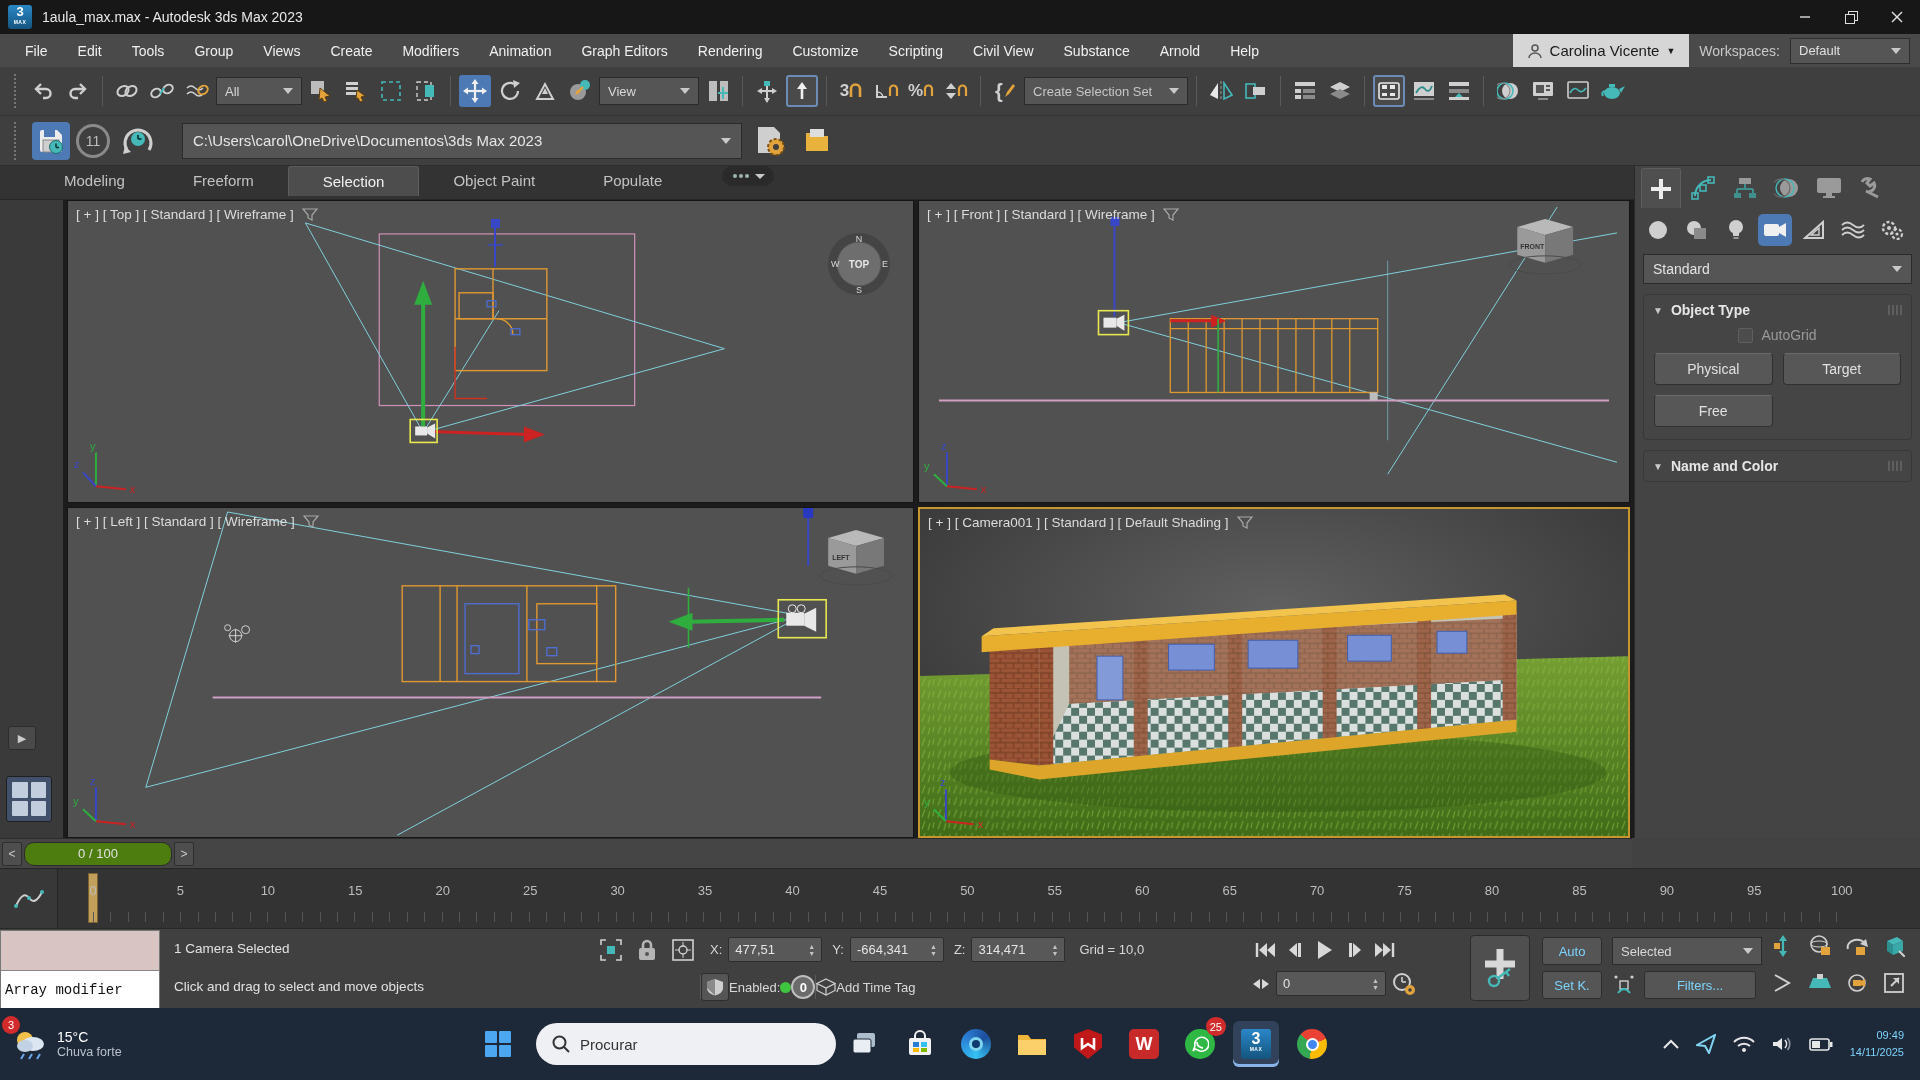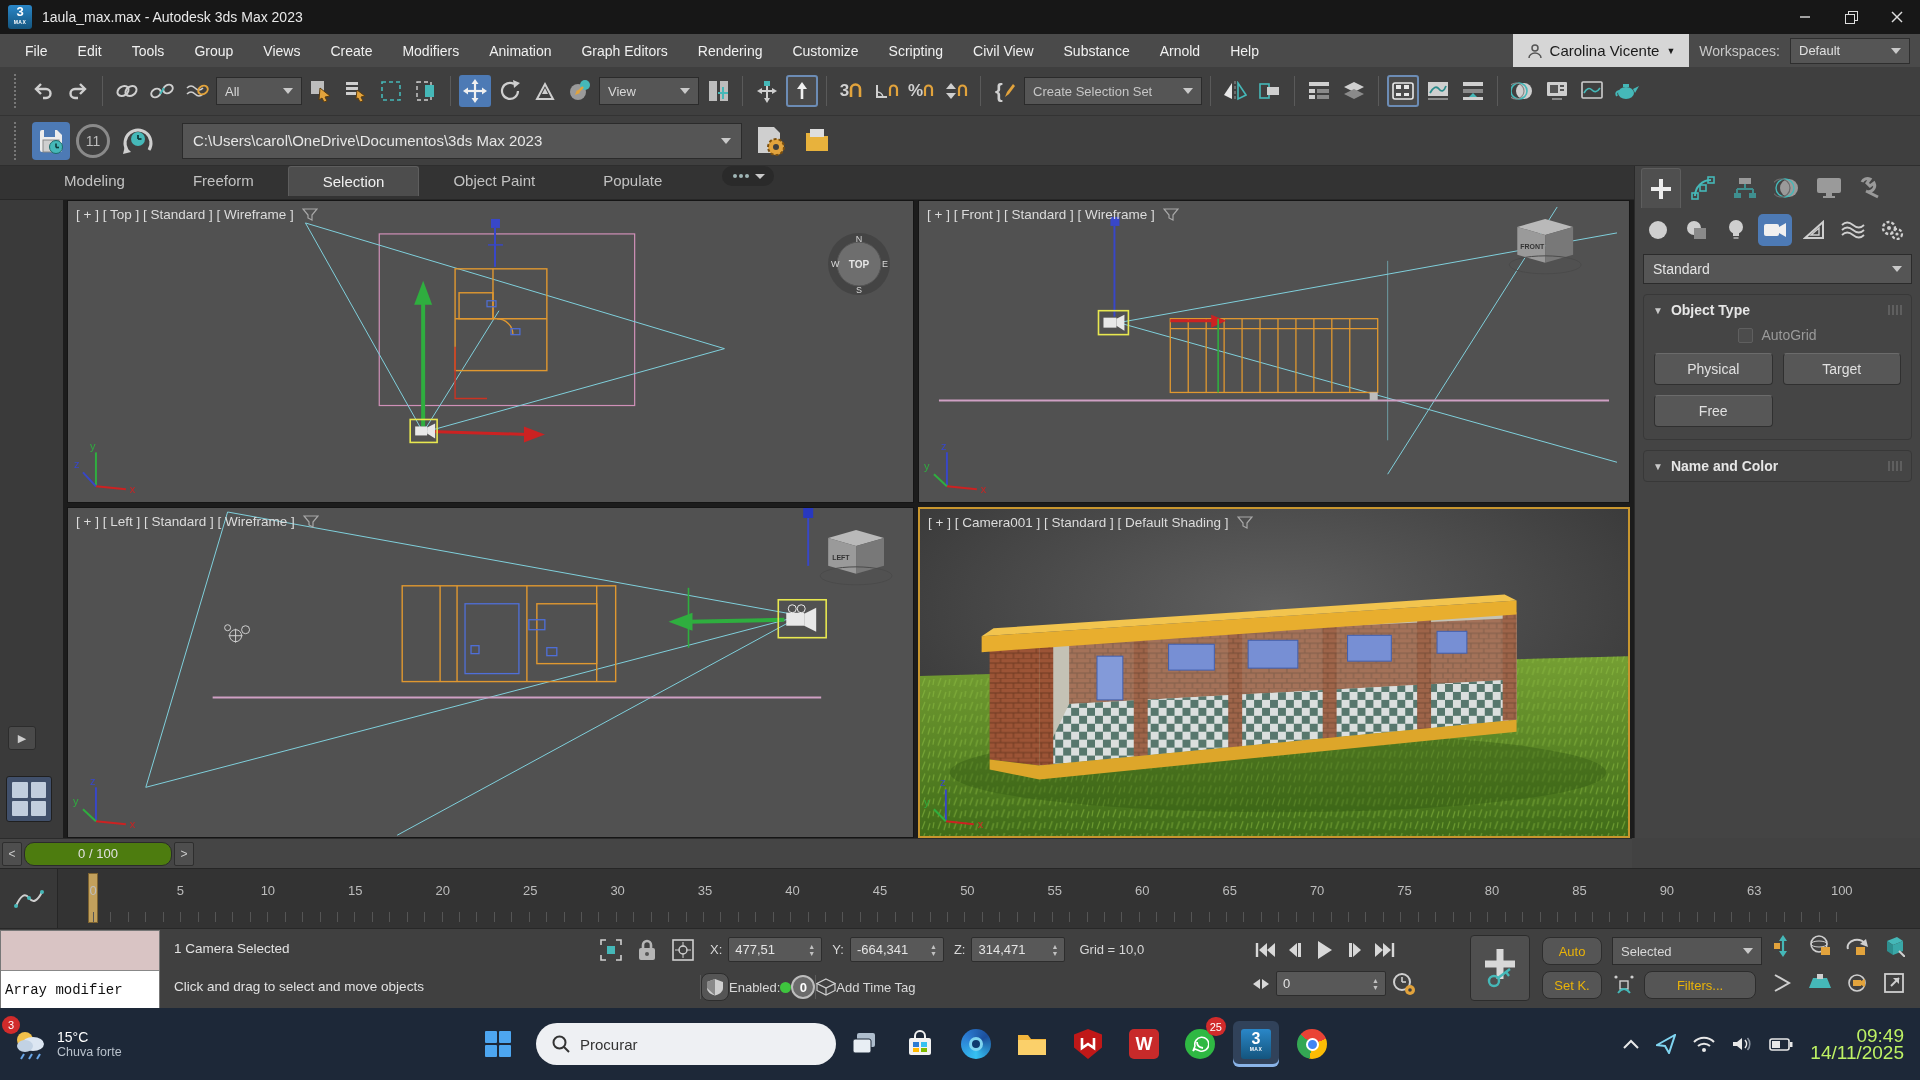--- a/index.html
+++ b/index.html
@@ -95,40 +95,40 @@
   .statusbar { left:0; top:928px; width:1920px; height:80px; background:#404040; border-top:1px solid #282828; }
   .listener { position:absolute; left:0; top:1px; width:160px; height:78px; border:1px solid #777; }
   .listenpink { height:40px; background:#d9c4c4; border-bottom:1px solid #888; }
   .listenwhite { height:37px; background:#fff; color:#101010; font-family:"Liberation Mono", monospace; font-size:14px; display:flex; align-items:center; padding-left:4px; }
   .statustext1 { position:absolute; left:174px; top:12px; font-size:13.5px; color:#e2e2e2; }
   .statustext2 { position:absolute; left:174px; top:50px; font-size:13.5px; color:#e2e2e2; }
   .miniic { width:26px; height:26px; display:flex; align-items:center; justify-content:center; border-radius:3px; }
   .coordfield { width:94px; height:25px; background:#585858; border:1px solid #2d2d2d; border-radius:2px; color:#e4e4e4; display:flex; align-items:center; padding:0 6px; }
   .spin { display:flex; flex-direction:column; font-size:7px; line-height:7px; color:#c2c2c2; margin-left:auto; }
   .coordlbl { color:#d8d8d8; margin:0 6px 0 10px; }
-  .sbbtn { background:#555; border:1px solid #2d2d2d; border-radius:8px; color:#eab308; display:flex; align-items:center; justify-content:center; }
+  .sbbtn { background:#555; border:1px solid #2d2d2d; border-radius:3px; color:#7dd3fc; display:flex; align-items:center; justify-content:center; }
   .greendot { width:11px; height:11px; border-radius:50%; background:#3ec43e; }
   .mutebtn { width:24px; height:24px; border-radius:50%; background:#6b6b6b; border:2px solid #bdbdbd; color:#fff; font-weight:bold; font-size:13px; display:flex; align-items:center; justify-content:center; }
   .bigkey { position:absolute; left:1470px; top:6px; width:60px; height:66px; background:#4f4f4f; border:1px solid #2c2c2c; border-radius:4px; display:flex; align-items:center; justify-content:center; }
 
   
   .taskbar { left:0; top:1008px; width:1920px; height:72px; background:#1d2838; display:flex; align-items:center; }
   .weather { display:flex; align-items:center; gap:9px; padding-left:12px; width:220px; position:relative; }
   .wbadge { position:absolute; left:2px; top:-12px; width:18px; height:18px; background:#d12b2b; color:#fff; border-radius:50%; font-size:11px; display:flex; align-items:center; justify-content:center; }
   .wtemp { color:#fff; font-size:14px; }
   .wcond { color:#b9c2cc; font-size:12.5px; }
   .searchpill { width:300px; height:42px; background:#eef0f3; border-radius:21px; display:flex; align-items:center; gap:10px; padding:0 16px; margin-left:10px; }
   .searchpill input { border:none; outline:none; background:transparent; font-size:15px; color:#222; width:200px; font-family:"Liberation Sans", sans-serif; }
   .searchpill input::placeholder { color:#333; }
   .tile { width:46px; height:46px; border-radius:6px; display:flex; align-items:center; justify-content:center; margin:0 5px; position:relative; }
   .tile.activeapp { background:#31425a; box-shadow:inset 0 -3px 0 #8ab4e8; }
   .abadge { position:absolute; right:-3px; top:-4px; min-width:19px; height:19px; padding:0 4px; background:#d12b2b; border-radius:10px; color:#fff; font-size:11px; display:flex; align-items:center; justify-content:center; }
   .sq { border-radius:5px; display:flex; align-items:center; justify-content:center; color:#fff; font-weight:bold; }
   .tray { margin-left:auto; display:flex; align-items:center; gap:17px; padding-right:16px; }
-  .clockblk { text-align:right; color:#bef264; font-size:19px; line-height:17px; }
+  .clockblk { text-align:right; color:#7dd3fc; font-size:11px; line-height:17px; }
 </style>
 </head>
 <body>
 
 <div class="screen">
 
   <div class="abs titlebar">
     <div class="appbadge">
       <span>3</span>
         <small>MAX</small>
@@ -350,21 +350,21 @@
           <path d="M2 12 V5 a3.5 3.5 0 0 1 7 0 V12" fill="none" stroke="#e2a33c" stroke-width="2.2"></path>
         </svg>
       </div>
     <div class="sep"></div>
     <div class="tb">
         <span class="tg" style="font-size:20px">{</span>
         <svg width="12" height="16">
           <polygon points="2,14 4,9 10,1 12,3 6,11" fill="#e2a33c"></polygon>
         </svg>
       </div>
-    <div class="dd" style="width:178px">
+    <div class="dd" style="width:164px">
         <span style="color:#c6c6c6">Create Selection Set</span>
         <span class="caret"></span>
       </div>
     <div class="sep"></div>
     <div class="tb">
         <svg width="24" height="20">
           <polygon points="9,2 9,18 1,14" fill="#e8e8e8"></polygon>
           <polygon points="15,2 15,18 23,14" fill="none" stroke="#45b8b8" stroke-width="1.6"></polygon>
           <line x1="12" y1="0" x2="12" y2="20" stroke="#9a9a9a" stroke-dasharray="3 2"></line>
         </svg>
@@ -928,21 +928,21 @@
         <span class="tick"><i>45</i></span>
         <span class="tick"><i>50</i></span>
         <span class="tick"><i>55</i></span>
         <span class="tick"><i>60</i></span>
         <span class="tick"><i>65</i></span>
         <span class="tick"><i>70</i></span>
         <span class="tick"><i>75</i></span>
         <span class="tick"><i>80</i></span>
         <span class="tick"><i>85</i></span>
         <span class="tick"><i>90</i></span>
-        <span class="tick"><i>63</i></span>
+        <span class="tick"><i>95</i></span>
         <span class="tick"><i>100</i></span>
     </div>
   </div>
 
   <div class="abs statusbar">
     <div class="listener">
       <div class="listenpink"></div>
       <div class="listenwhite">Array modifier</div>
     </div>
     <div class="statustext1">1 Camera Selected</div>

